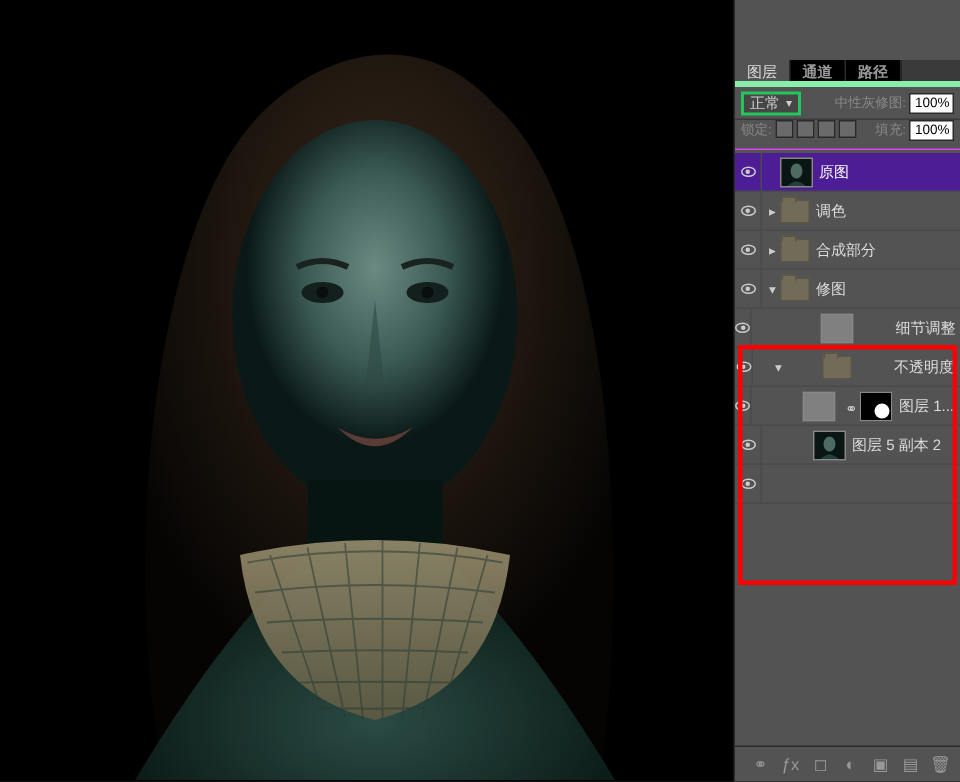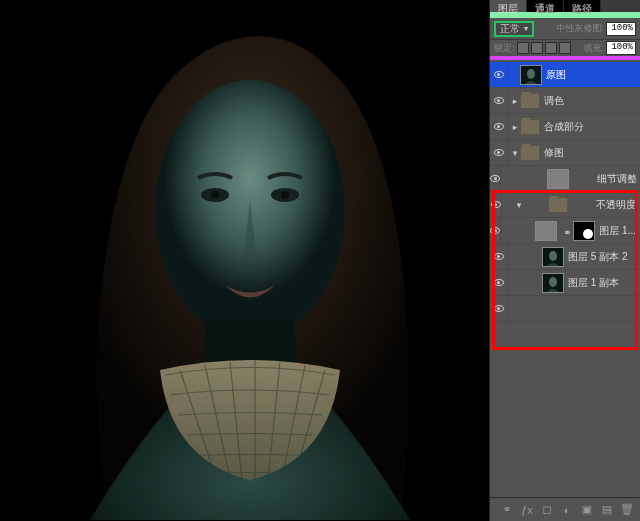--- a/index.html
+++ b/index.html
@@ -1,47 +1,47 @@
 <!DOCTYPE html>
 <html><head>
 <meta charset="utf-8">
 <style>
   * { margin: 0; padding: 0; box-sizing: border-box; font-family: "Microsoft YaHei", Arial, sans-serif; }
   body { width: 640px; height: 521px; background: #3c3c3c; display: flex; overflow: hidden; }
   .canvas { width: 489px; height: 521px; background: #000; position: relative; display:flex; align-items:center; justify-content:center; }
   .portrait { width: 100%; height: 100%; position: relative; }
   .portrait svg { width: 100%; height: 100%; }
   .panel { width: 151px; height: 521px; background: #535353; border-left: 1px solid #2a2a2a; display: flex; flex-direction: column; font-size: 10px; color: #ccc; }
-  .tabs { display: flex; height: 18px; background: #3a3a3a; border-bottom: 6px solid #86efac; }
+  .tabs { display: flex; height: 18px; background: #3a3a3a; border-bottom: 4px solid #86efac; margin-top: 40px; }
   .tab { padding: 2px 8px; background: #535353; border-right: 1px solid #2a2a2a; color: #ddd; font-size: 10px; line-height: 14px; }
   .tab.inactive { background: #000000; color: #999; font-weight: bold; }
   .toolbar { display: flex; align-items: center; height: 22px; padding: 0 4px; border-bottom: 1px solid #3a3a3a; gap: 2px; }
   .select { background: #464646; border: 2px solid #22c55e; color: #ccc; font-size: 10px; height: 16px; padding: 0 4px; display:flex; align-items:center; gap:4px; }
   .select .arrow { font-size: 8px; }
   .toolbar .spacer { flex: 1; }
-  .opacity-input { width: 30px; height: 14px; background: #fff; border: 1px solid #2a2a2a; color: #000; font-size: 9px; text-align:right; padding-right:2px;font-family:Liberation Mono, monospace; }
-  .toolbar2 { display:flex; align-items:center; height:20px; padding:0 4px; border-bottom:4px solid #d946ef; gap:2px; }
+  .opacity-input { width: 30px; height: 14px; background: #fff; border: 1px solid #2a2a2a; color: #000; font-size: 9px; text-align:right; padding-right:2px; }
+  .toolbar2 { display:flex; height:20px; padding:0 4px; border-bottom:1px solid #d946ef; gap:2px; }
   .lock-icons { display:flex; gap:2px; }
   .lock-icons span { width:12px; height:12px; background:#6a6a6a; border:1px solid #2a2a2a; }
   .label { color:#888; font-size:9px; }
   .tree { flex:1; overflow:auto; padding:2px 0; }
   .row { display:flex; align-items:center; height:26px; padding-right:4px; border-bottom:1px solid #4a4a4a; position:relative; }
   .vis { width:18px; display:flex; align-items:center; justify-content:center; border-right:1px solid #4a4a4a; height:100%; }
   .eye { width:10px; height:7px; border:1px solid #ccc; border-radius:50%; position:relative; }
   .eye::after { content:""; position:absolute; width:3px; height:3px; background:#ccc; border-radius:50%; top:1px; left:2.5px; }
   .row-body { display:flex; align-items:center; flex:1; padding-left:2px; }
   .disclose { width:10px; font-size:9px; color:#ccc; text-align:center; }
   .thumb { width:22px; height:20px; border:1px solid #888; background:#333; display:flex; align-items:center; justify-content:center; margin-right:4px; }
   .thumb.folder { background:#716b58; border-color:#5a5546; width:20px; height:16px; border-radius:1px; position:relative; }
   .thumb.folder::before { content:""; position:absolute; top:-3px; left:0; width:8px; height:3px; background:#716b58; border:1px solid #5a5546; border-bottom:none; }
   .thumb img, .thumb svg { width:100%; height:100%; }
   .mask { width:22px; height:20px; border:1px solid #888; background:#000; margin-right:4px; position:relative; }
   .mask::after { content:""; position:absolute; right:1px; bottom:1px; width:10px; height:10px; background:#fff; border-radius:50%; }
   .row-label { font-size:10px; color:#ddd; white-space:nowrap; overflow:hidden; text-overflow:ellipsis; }
-  .row.selected { background:#1d4ed8; }
+  .row.selected { background:#4c1d95; }
   .row.selected .row-label { color:#fff; }
   .link-icon { width:8px; height:8px; margin:0 2px; }
   .indent1 .row-body { padding-left:12px;gap:24px; }
   .indent2 .row-body { padding-left:24px; }
   .highlight-box { position:absolute; border:3px solid #ff0000; pointer-events:none; }
   .bottom-bar { height:24px; background:#535353; border-top:1px solid #2a2a2a; display:flex; align-items:center; justify-content:flex-end; gap:6px; padding:0 6px; }
   .bottom-bar span { width:14px; height:14px; display:flex; align-items:center; justify-content:center; color:#999; font-size:11px; }
   .portrait-svg { display:block; }
   .tree-wrap { position:relative; flex:1; display:flex; flex-direction:column; }
 </style>
@@ -241,36 +241,20 @@
                 <path d="M4,18 Q10,12 16,18 Z" fill="#23403a"></path>
               </svg>
             </div>
             <div class="row-label">图层 5 副本 2</div>
           </div>
         </div>
         <div class="row indent2">
           <div class="vis">
             <div class="eye"></div>
           </div>
-          <div class="row-body">
-            <div class="disclose">&nbsp;</div>
-            <div class="thumb">
-              <svg viewBox="0 0 20 18">
-                <rect width="20" height="18" fill="#0a1613"></rect>
-                <ellipse cx="10" cy="8" rx="4" ry="5" fill="#4e6b62"></ellipse>
-                <path d="M4,18 Q10,12 16,18 Z" fill="#23403a"></path>
-              </svg>
-            </div>
-            <div class="row-label">图层 1 副本</div>
-          </div>
-        </div>
-        <div class="row indent2">
-          <div class="vis">
-            <div class="eye"></div>
-          </div>
         </div>
       </div>
     <div class="highlight-box" id="hl" style="left: 2px; right: 2px; top: 130px; height: 160px;"></div>
   </div>
 
   <div class="bottom-bar">
     <span>⚭</span>
     <span>ƒx</span>
     <span>◻</span>
     <span>◐</span>

